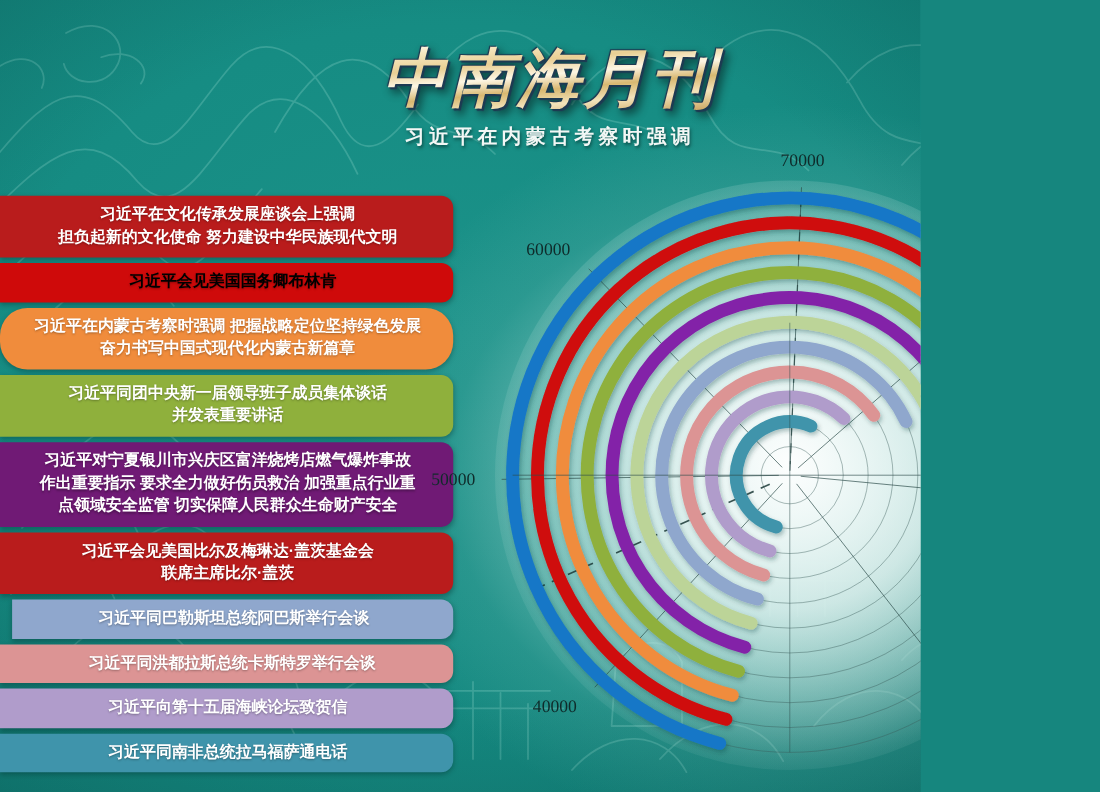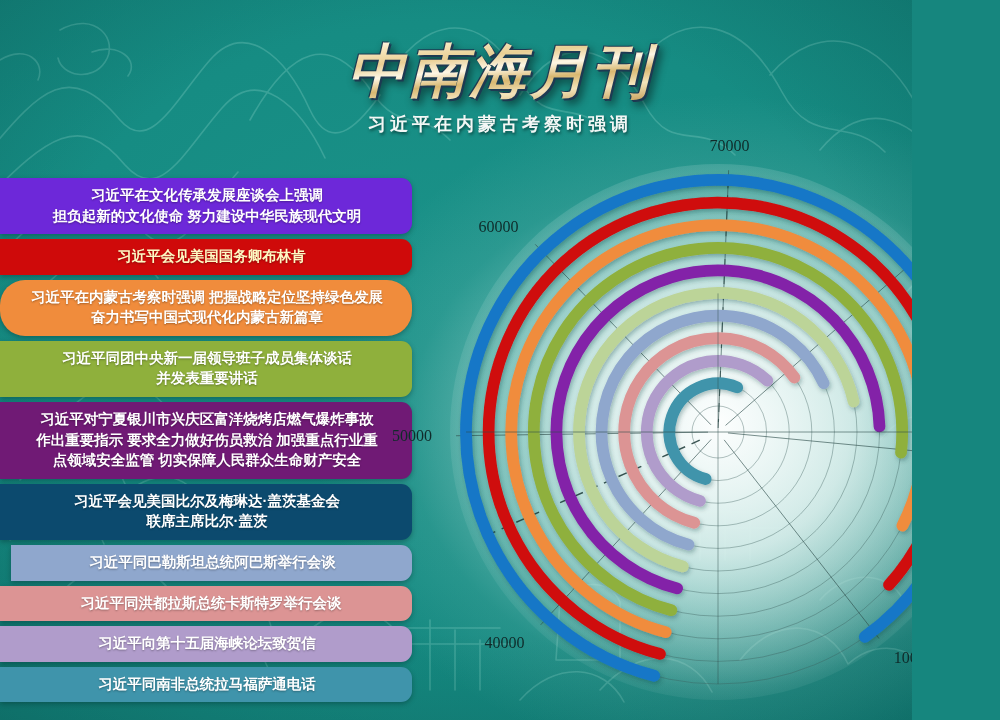--- a/index.html
+++ b/index.html
@@ -1,21 +1,21 @@
 <!DOCTYPE html>
 <html><head>
 <meta charset="utf-8">
 <style>
   html,body{margin:0;padding:0;}
   body{
     width:1000px;height:720px;overflow:hidden;
     font-family:"Liberation Sans","DejaVu Sans",sans-serif;
     position:relative;background:#16867e;
   }
-  #stage{position:absolute;inset:0;width:912px;height:720px;overflow:hidden;}
+  #stage{position:absolute;inset:0;width:837px;height:720px;overflow:hidden;}
 
   
   .bg-base{
     position:absolute;inset:0;
     background:
       radial-gradient(ellipse 520px 430px at 720px 430px, rgba(226,245,242,.92) 0%, rgba(196,232,228,.55) 34%, rgba(120,190,184,.18) 60%, rgba(20,125,120,0) 78%),
       radial-gradient(ellipse 900px 620px at 50% 42%, #1b9289 0%, #168c83 45%, #107a73 100%),
       linear-gradient(180deg,#17918a 0%,#14867e 55%,#0f756e 100%);
   }
   .bg-art{position:absolute;inset:0;opacity:.30;}
@@ -113,41 +113,41 @@
   </svg>
 
   <div class="bg-vig"></div>
 
   <div class="header">
     <div class="title">中南海月刊</div>
     <div class="subtitle">习近平在内蒙古考察时强调</div>
   </div>
 
   <div class="topics" id="topics">
-      <div class="topic" style="background: #6d28d9; color: rgb(255, 255, 255);">
+      <div class="topic" style="background: #b91c1c; color: rgb(255, 255, 255);">
         <span class="ln">习近平在文化传承发展座谈会上强调</span>
         <span class="ln">担负起新的文化使命 努力建设中华民族现代文明</span>
       </div>
-      <div class="topic" style="background: rgb(207, 10, 10); color: #fef9c3; padding-left: 25px;">
+      <div class="topic" style="background: rgb(207, 10, 10); color: #000000; padding-left: 25px;">
         <span class="ln">习近平会见美国国务卿布林肯</span>
       </div>
       <div class="topic" style="background: rgb(240, 140, 60); color: rgb(255, 255, 255); border-radius: 25px;">
         <span class="ln">习近平在内蒙古考察时强调 把握战略定位坚持绿色发展</span>
         <span class="ln">奋力书写中国式现代化内蒙古新篇章</span>
       </div>
       <div class="topic" style="background: rgb(143, 176, 60); color: rgb(255, 255, 255);">
         <span class="ln">习近平同团中央新一届领导班子成员集体谈话</span>
         <span class="ln">并发表重要讲话</span>
       </div>
       <div class="topic" style="background: #701a75; color: rgb(255, 255, 255);">
         <span class="ln">习近平对宁夏银川市兴庆区富洋烧烤店燃气爆炸事故</span>
         <span class="ln">作出重要指示 要求全力做好伤员救治 加强重点行业重</span>
         <span class="ln">点领域安全监管 切实保障人民群众生命财产安全</span>
       </div>
-      <div class="topic" style="background: #0c4a6e; color: rgb(255, 255, 255);">
+      <div class="topic" style="background: #b91c1c; color: rgb(255, 255, 255);">
         <span class="ln">习近平会见美国比尔及梅琳达·盖茨基金会</span>
         <span class="ln">联席主席比尔·盖茨</span>
       </div>
       <div class="topic" style="background: rgb(143, 167, 205); color: rgb(255, 255, 255); margin-left: 11px;">
         <span class="ln">习近平同巴勒斯坦总统阿巴斯举行会谈</span>
       </div>
       <div class="topic" style="background: rgb(220, 148, 148); color: rgb(255, 255, 255); padding-left: 24px;">
         <span class="ln">习近平同洪都拉斯总统卡斯特罗举行会谈</span>
       </div>
       <div class="topic" style="background: rgb(176, 156, 203); color: rgb(255, 255, 255);">

